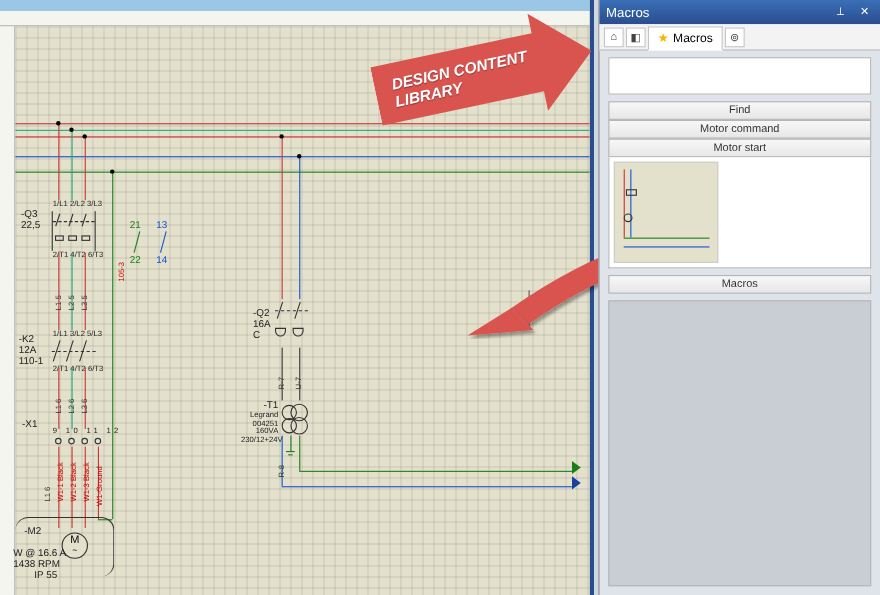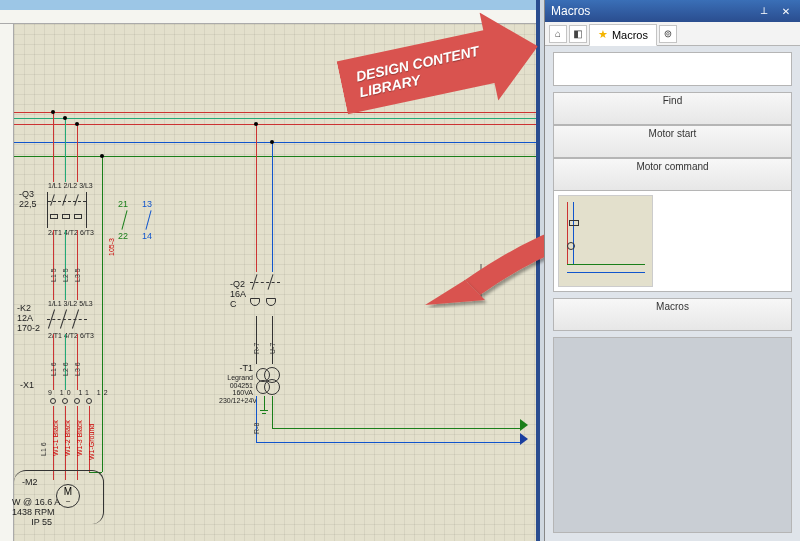--- a/index.html
+++ b/index.html
@@ -34,21 +34,21 @@
   .panel-titlebar .right { display: flex; gap: 6px; align-items: center; }
   .pin, .close { width: 16px; height: 14px; display: flex; align-items: center; justify-content: center; color: #fff; font-size: 10px; }
   .tabstrip { height: 24px; background: #f3f3f3; border-bottom: 1px solid #b5b5b5; display: flex; align-items: center; padding-left: 4px; gap: 2px; }
   .tab-icon { width: 18px; height: 18px; border: 1px solid #c4c4c4; background: #fff; display: flex; align-items: center; justify-content: center; font-size: 10px; color: #444; }
   .tab-active { display: flex; align-items: center; gap: 4px; height: 22px; padding: 0 8px; background: #fff; border: 1px solid #c4c4c4; border-bottom: 1px solid #fff; font-size: 11px; position: relative; top: 1px; }
   .star { color: #f4b400; font-size: 11px; }
 
   .info-box { margin: 6px 8px 4px 8px; background: #fff; border: 1px solid #b5b5b5; padding: 4px 6px; font-size: 10px; line-height: 1.3; min-height: 34px; }
 
   .accordion { margin: 2px 8px; }
-  .acc-head { height: 33px; background: linear-gradient(#f7f7f7,#e7e7e7); border: 1px solid #b5b5b5; text-align: center; font-size: 10px; line-height: 15px; color: #333; cursor: pointer; user-select: none; }
+  .acc-head { height: 17px; background: linear-gradient(#f7f7f7,#e7e7e7); border: 1px solid #b5b5b5; text-align: center; font-size: 10px; line-height: 15px; color: #333; cursor: pointer; user-select: none; }
   .acc-head.selected { background: linear-gradient(#d6ecff,#b7dbfb); border-color: #6fa8dc; }
   .acc-body { border: 1px solid #b5b5b5; border-top: none; background: #fff; padding: 4px; }
   .thumb { width: 95px; height: 92px; background: #e3e0cc; border: 1px solid #ccc; position: relative; }
 
   .spacer { flex: 1; background: #c9ced4; margin: 4px 8px 8px 8px; border: 1px solid #b5b5b5; }
 
   
   .callout-banner { position: absolute; left: 340px; top: 22px; width: 200px; height: 90px; transform: rotate(-12deg); pointer-events: none; }
   .callout-shape { position: absolute; inset: 0; background: #d9534f; clip-path: polygon(0% 20%, 75% 20%, 75% 0%, 100% 50%, 75% 100%, 75% 80%, 0% 80%);
     box-shadow: 3px 4px 4px rgba(0,0,0,0.35); }
@@ -122,21 +122,21 @@
     <div class="vwire" style="left:39px;top:206px;height:70px;background:#c33"></div>
     <div class="vwire" style="left:51px;top:206px;height:70px;background:#2a7"></div>
     <div class="vwire" style="left:63px;top:206px;height:70px;background:#c33"></div>
     <div class="vert-text blk" style="left:36px;top:258px">L1 5</div>
     <div class="vert-text blk" style="left:48px;top:258px">L2 5</div>
     <div class="vert-text blk" style="left:60px;top:258px">L3 5</div>
 
     <div class="comp-label" style="left:3px;top:280px">
       <span class="row">-K2</span>
       <span class="row">12A</span>
-      <span class="row">170-2</span>
+      <span class="row">110-1</span>
     </div>
     <div class="comp-label tiny" style="left:34px;top:276px">1/L1 3/L2 5/L3</div>
     <div style="position:absolute;left:33px;top:285px;width:40px;height:22px">
       <div style="position:absolute;left:4px;top:0;width:1px;height:20px;background:#333;transform:rotate(18deg)"></div>
       <div style="position:absolute;left:16px;top:0;width:1px;height:20px;background:#333;transform:rotate(18deg)"></div>
       <div style="position:absolute;left:28px;top:0;width:1px;height:20px;background:#333;transform:rotate(18deg)"></div>
       <div style="position:absolute;left:0;right:0;top:10px;height:1px;border-top:1px dashed #333"></div>
     </div>
     <div class="comp-label tiny" style="left:34px;top:308px">2/T1 4/T2 6/T3</div>
 
@@ -269,22 +269,22 @@
       <span>Macros</span>
     </div>
     <div class="tab-icon">⊚</div>
   </div>
 
   <div class="info-box">
   </div>
 
   <div class="accordion">
     <div class="acc-head">Find</div>
+    <div class="acc-head">Motor command</div>
     <div class="acc-head">Motor start</div>
-    <div class="acc-head">Motor command</div>
     <div class="acc-body">
       <div class="thumb">
         <div style="position:absolute;left:8px;top:6px;width:1px;height:62px;background:#c33"></div>
         <div style="position:absolute;left:14px;top:6px;width:1px;height:62px;background:#15c"></div>
         <div style="position:absolute;left:10px;top:24px;width:10px;height:6px;border:1px solid #333"></div>
         <div style="position:absolute;left:8px;top:46px;width:8px;height:8px;border:1px solid #333;border-radius:50%"></div>
         <div style="position:absolute;left:8px;top:68px;width:78px;height:1px;background:#1a7f1a"></div>
         <div style="position:absolute;left:8px;top:76px;width:78px;height:1px;background:#15c"></div>
       </div>
     </div>

